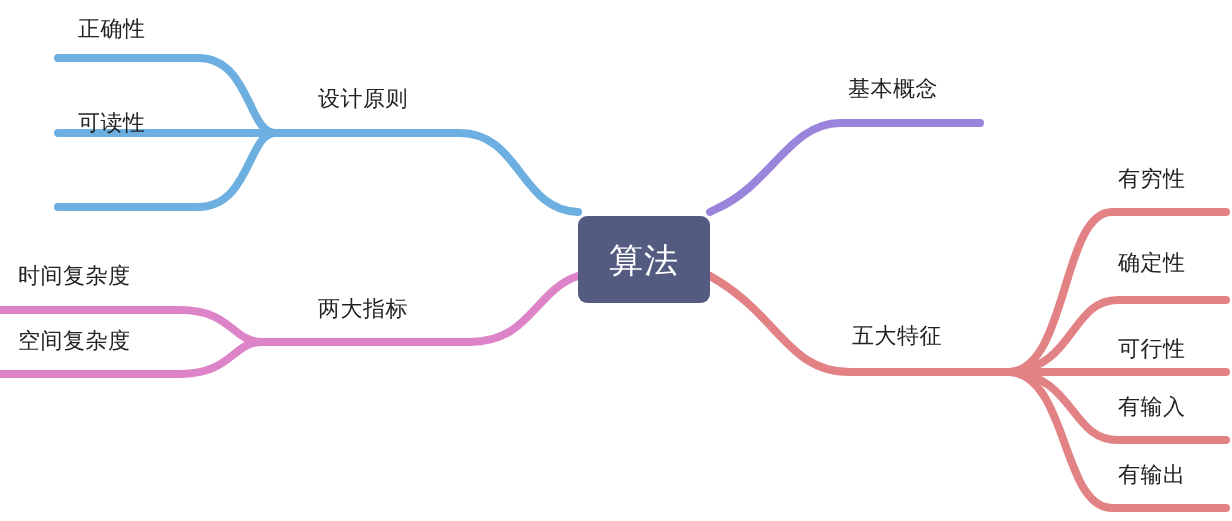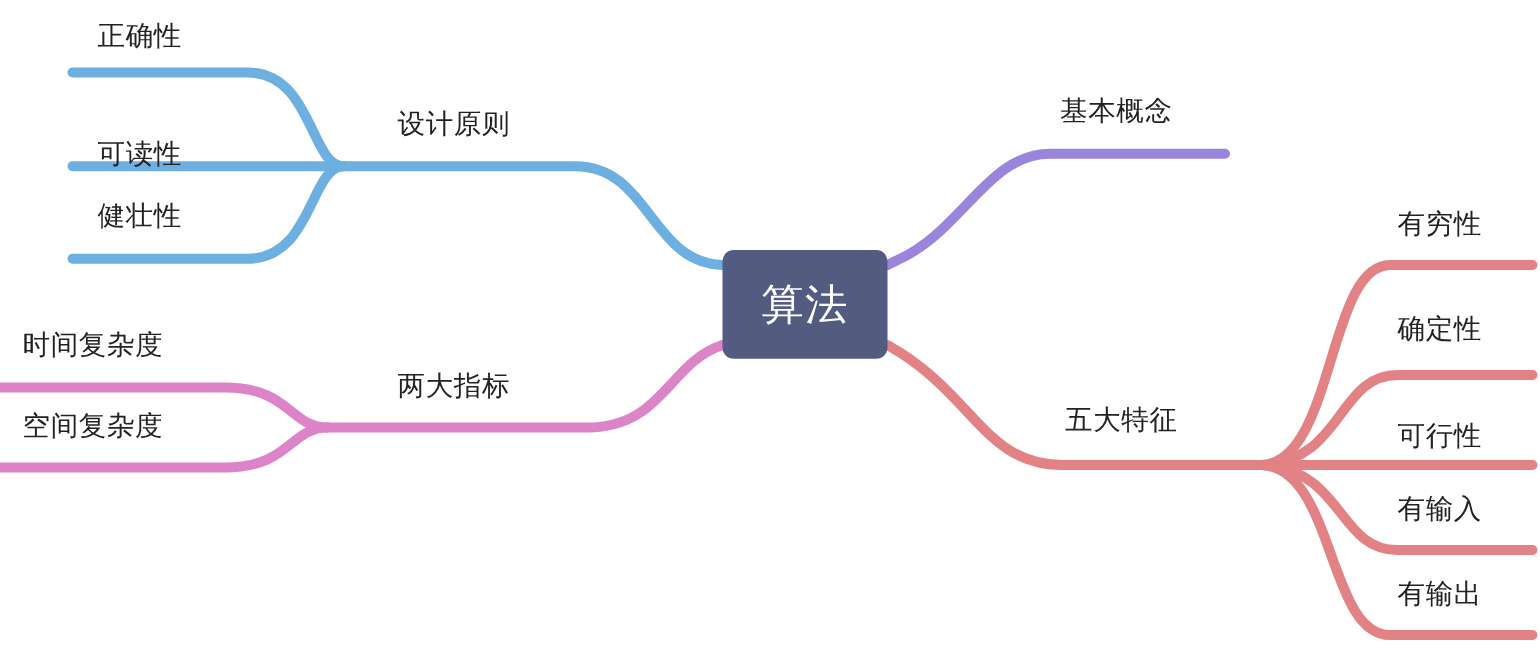--- a/index.html
+++ b/index.html
@@ -27,21 +27,21 @@
     position: absolute;
     color: #222222;
     font-size: 22px;
     line-height: 1;
     white-space: nowrap;
     letter-spacing: 0.5px;
   }
   .central-node {
     position: absolute;
     left: 578px;
-    top: 200px;
+    top: 216px;
     width: 132px;
     height: 87px;
     border-radius: 9px;
     background: #545b80;
     display: flex;
     align-items: center;
     justify-content: center;
   }
   .central-node-text {
     color: #ffffff;
@@ -86,21 +86,20 @@
 
     <path d="M1010,372 C1068,376 1062,508 1112,508 L1226,508" fill="none" stroke="#e28285" stroke-width="8" stroke-linecap="round"></path>
   </svg>
 
   <div class="central-node" style="background: rgb(84, 91, 128); color: rgb(255, 255, 255);">
     <span class="central-node-text">算法</span>
   </div>
 
   <div class="node-label" style="left:78px; top:18px;">正确性</div>
   <div class="node-label" style="left:78px; top:88px;margin-top:24px;">可读性</div>
-  <div class="node-label" style="left:78px; top:162px;">健壮性</div>
   <div class="node-label" style="left:318px; top:88px;">设计原则</div>
 
   <div class="node-label" style="left:18px; top:265px;">时间复杂度</div>
   <div class="node-label" style="left:18px; top:330px;text-align:right;">空间复杂度</div>
   <div class="node-label" style="left:318px; top:298px;">两大指标</div>
 
   <div class="node-label" style="left:848px; top:78px;">基本概念</div>
 
   <div class="node-label" style="left:852px; top:325px;">五大特征</div>
   <div class="node-label" style="left:1118px; top:168px;">有穷性</div>

